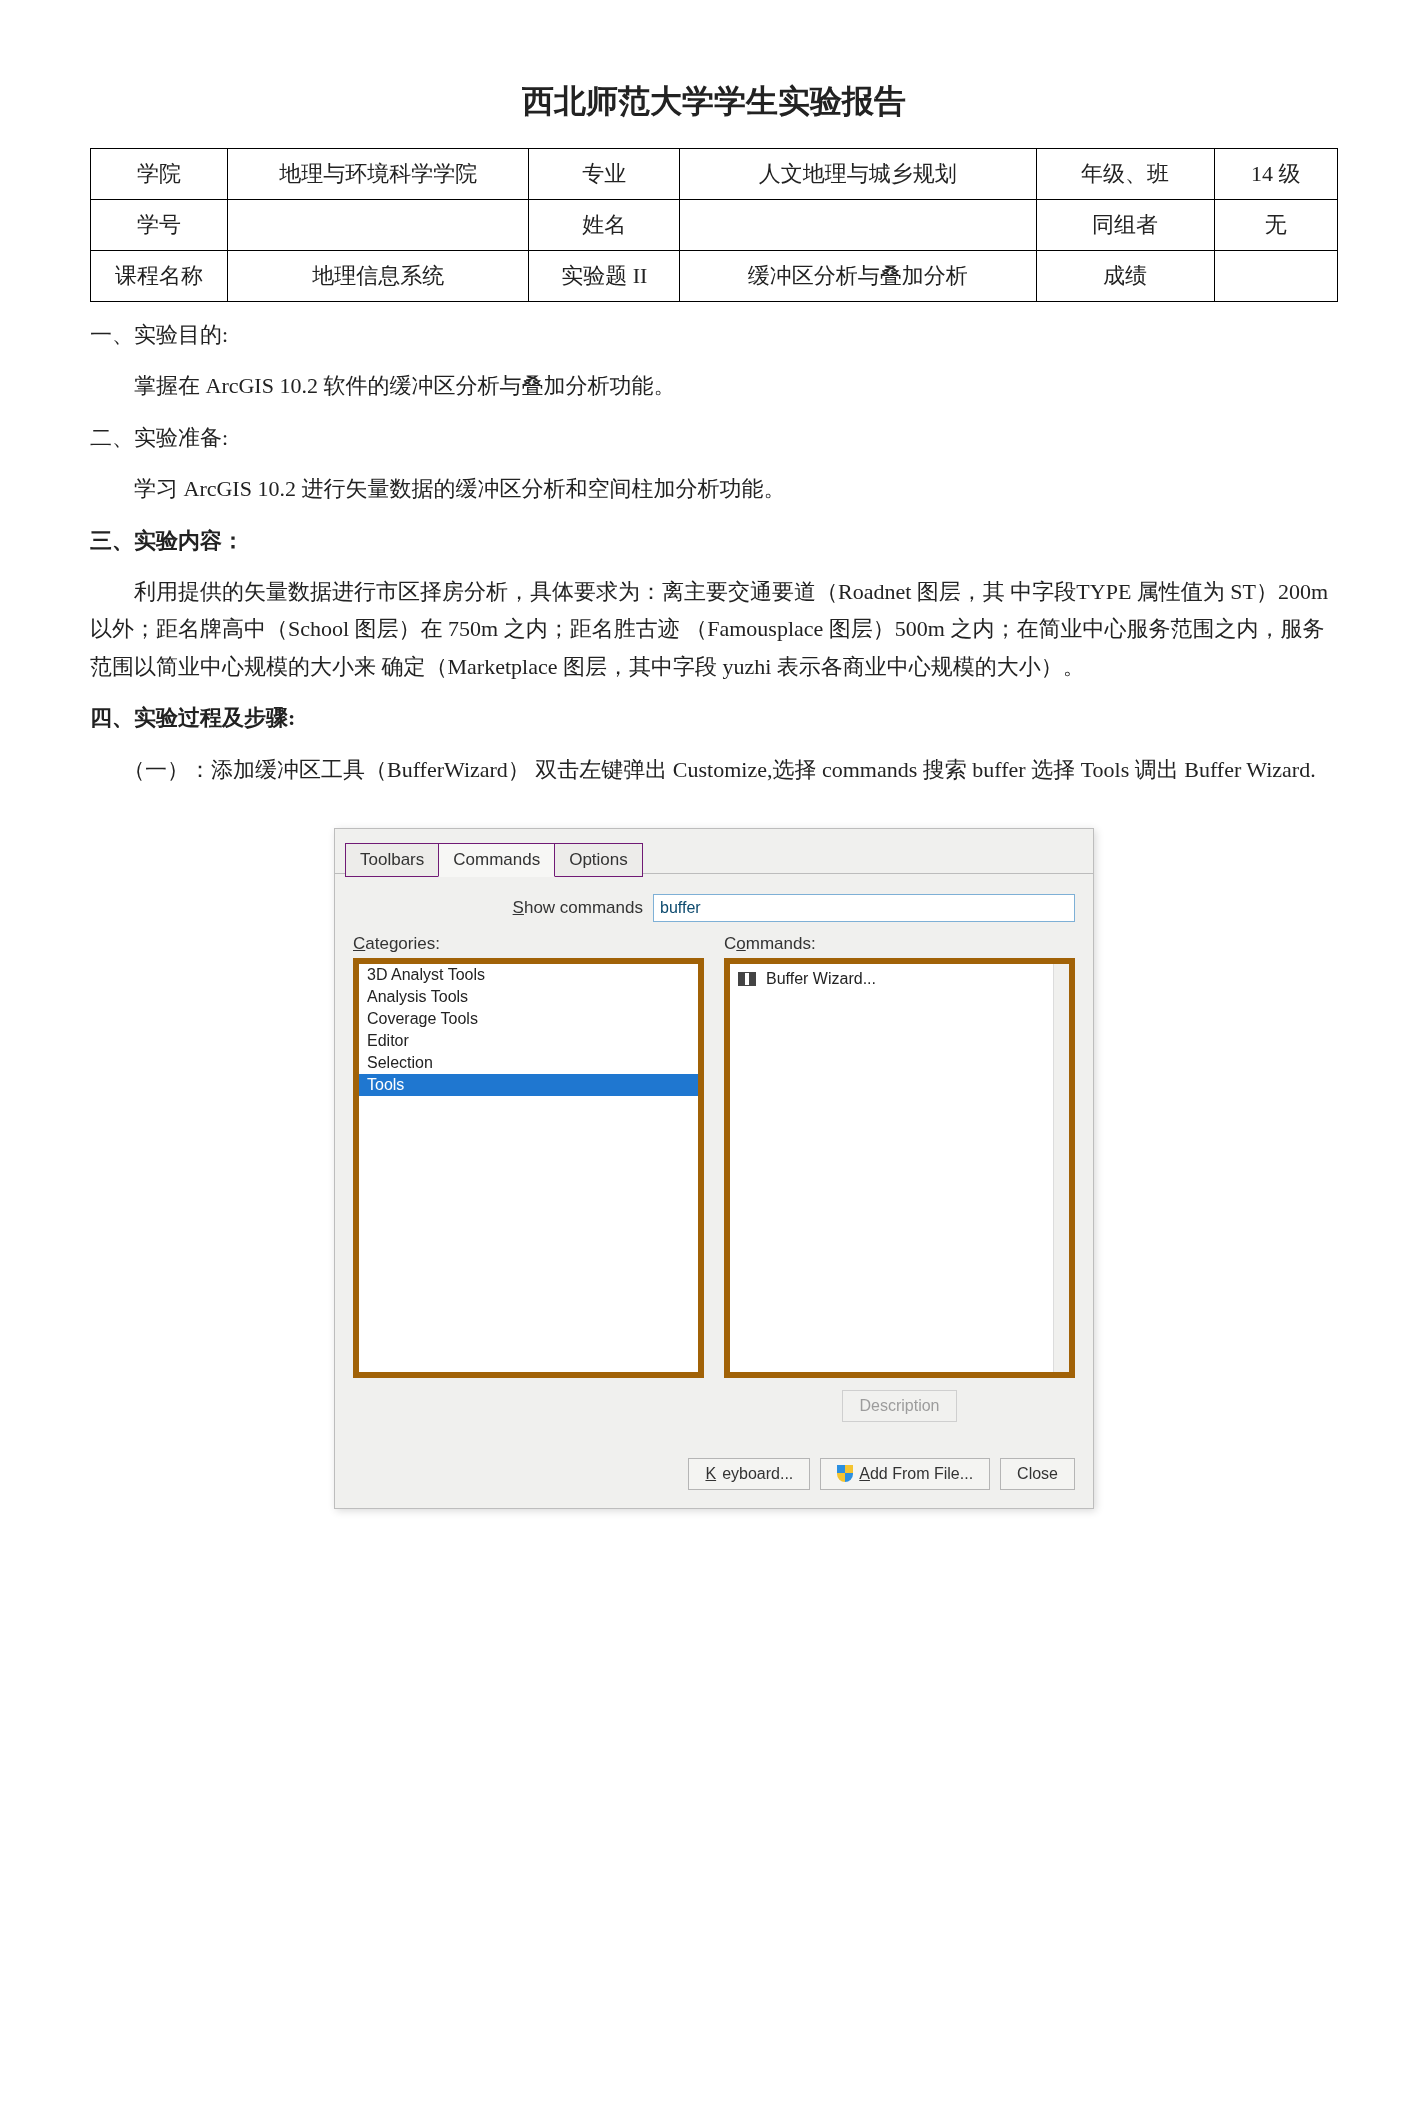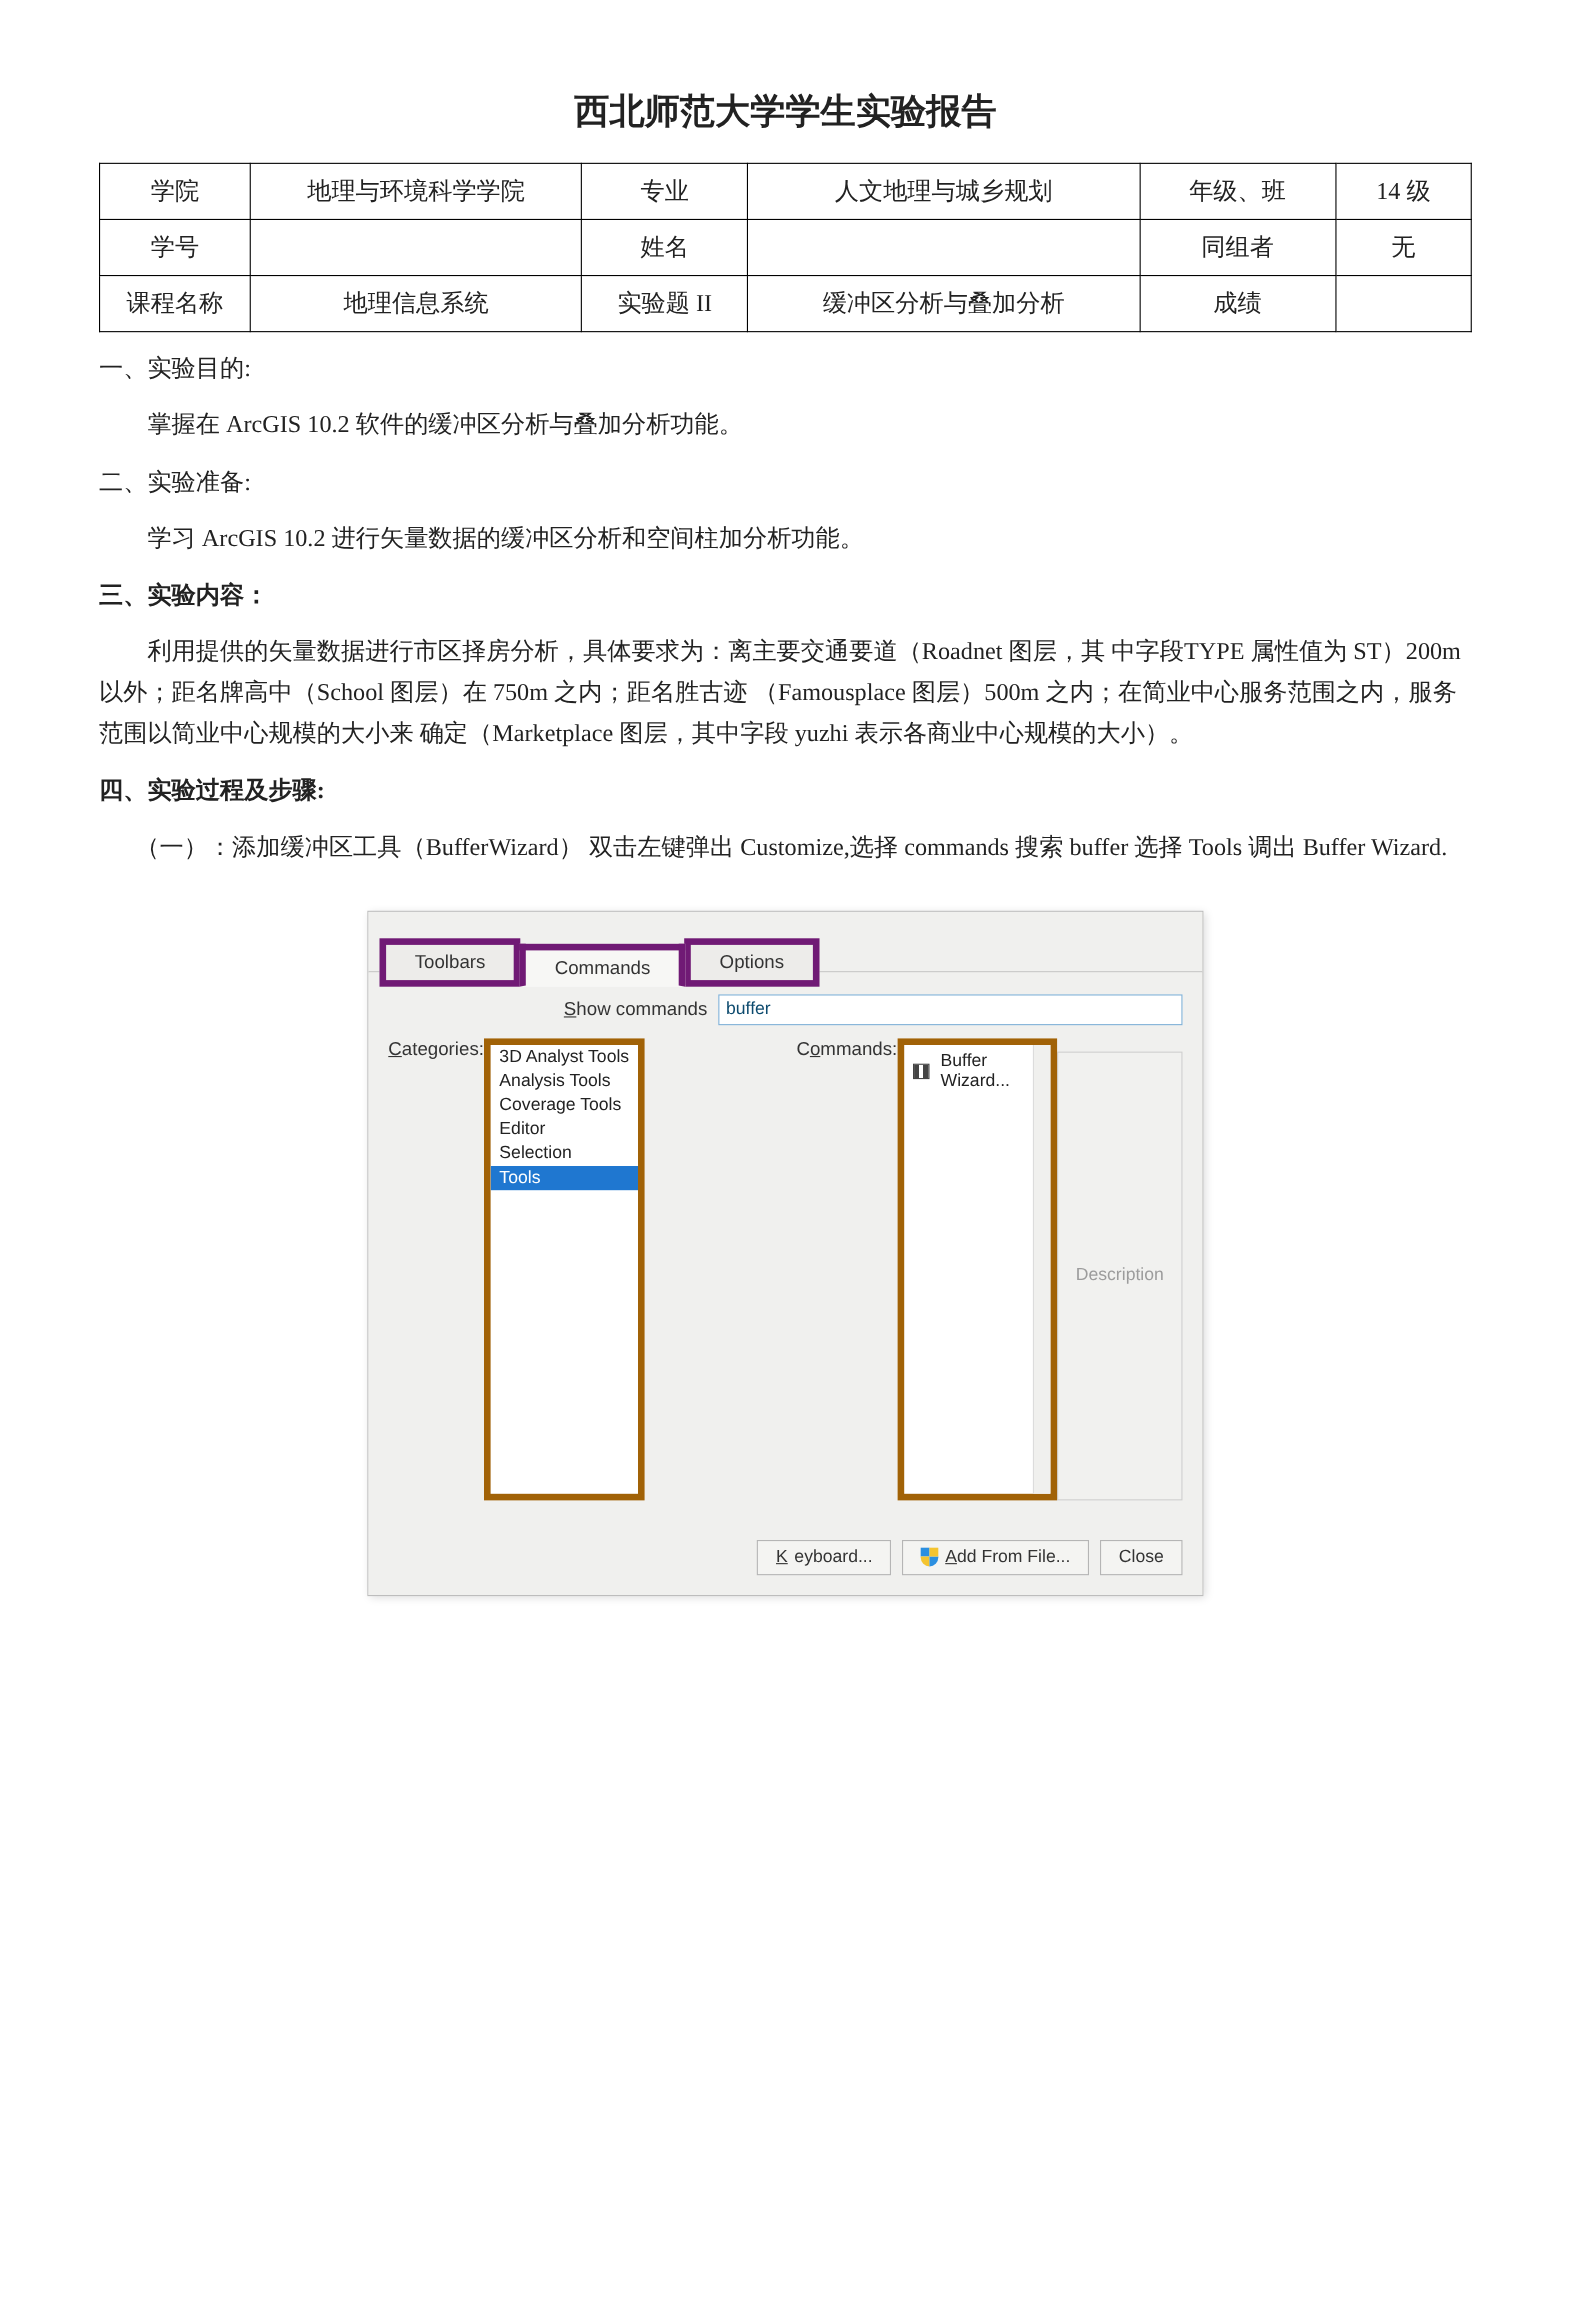--- a/index.html
+++ b/index.html
@@ -84,26 +84,26 @@
   }
   .tabs {
     display: flex;
     align-items: flex-end;
     padding: 10px 10px 0 10px;
     gap: 0;
     border-bottom: 1px solid #bcbcbc;
     background: #f0f0ee;
   }
   .tab {
-    padding: 6px 26px;
-    border: 6px solid #701a75;
+    padding: 6px 14px;
+    border: 1px solid #701a75;
     background: #edecea;
     margin-right: -1px;
     position: relative;
-    top: 14px;
+    top: 4px;
     color: #333;
   }
   .tab.active {
     background: #f7f7f5;
     border-bottom: 1px solid #f7f7f5;
     z-index: 2;
   }
   .body {
     padding: 14px 18px 22px 18px;
     background: #f0f0ee;
@@ -130,20 +130,21 @@
     font-size: 16px;
     color: #0c4a6e;
   }
   .cols {
     display: flex;
     gap: 20px;
   }
   .col {
     flex: 1;
     display: flex;
+    flex-direction: column;
   }
   .colhead {
     margin-bottom: 4px;
     color: #333;
   }
   .colhead .ul { text-decoration: underline; }
   .listbox {
     border: 6px solid #a16207;
     background: #fff;
     height: 420px;

